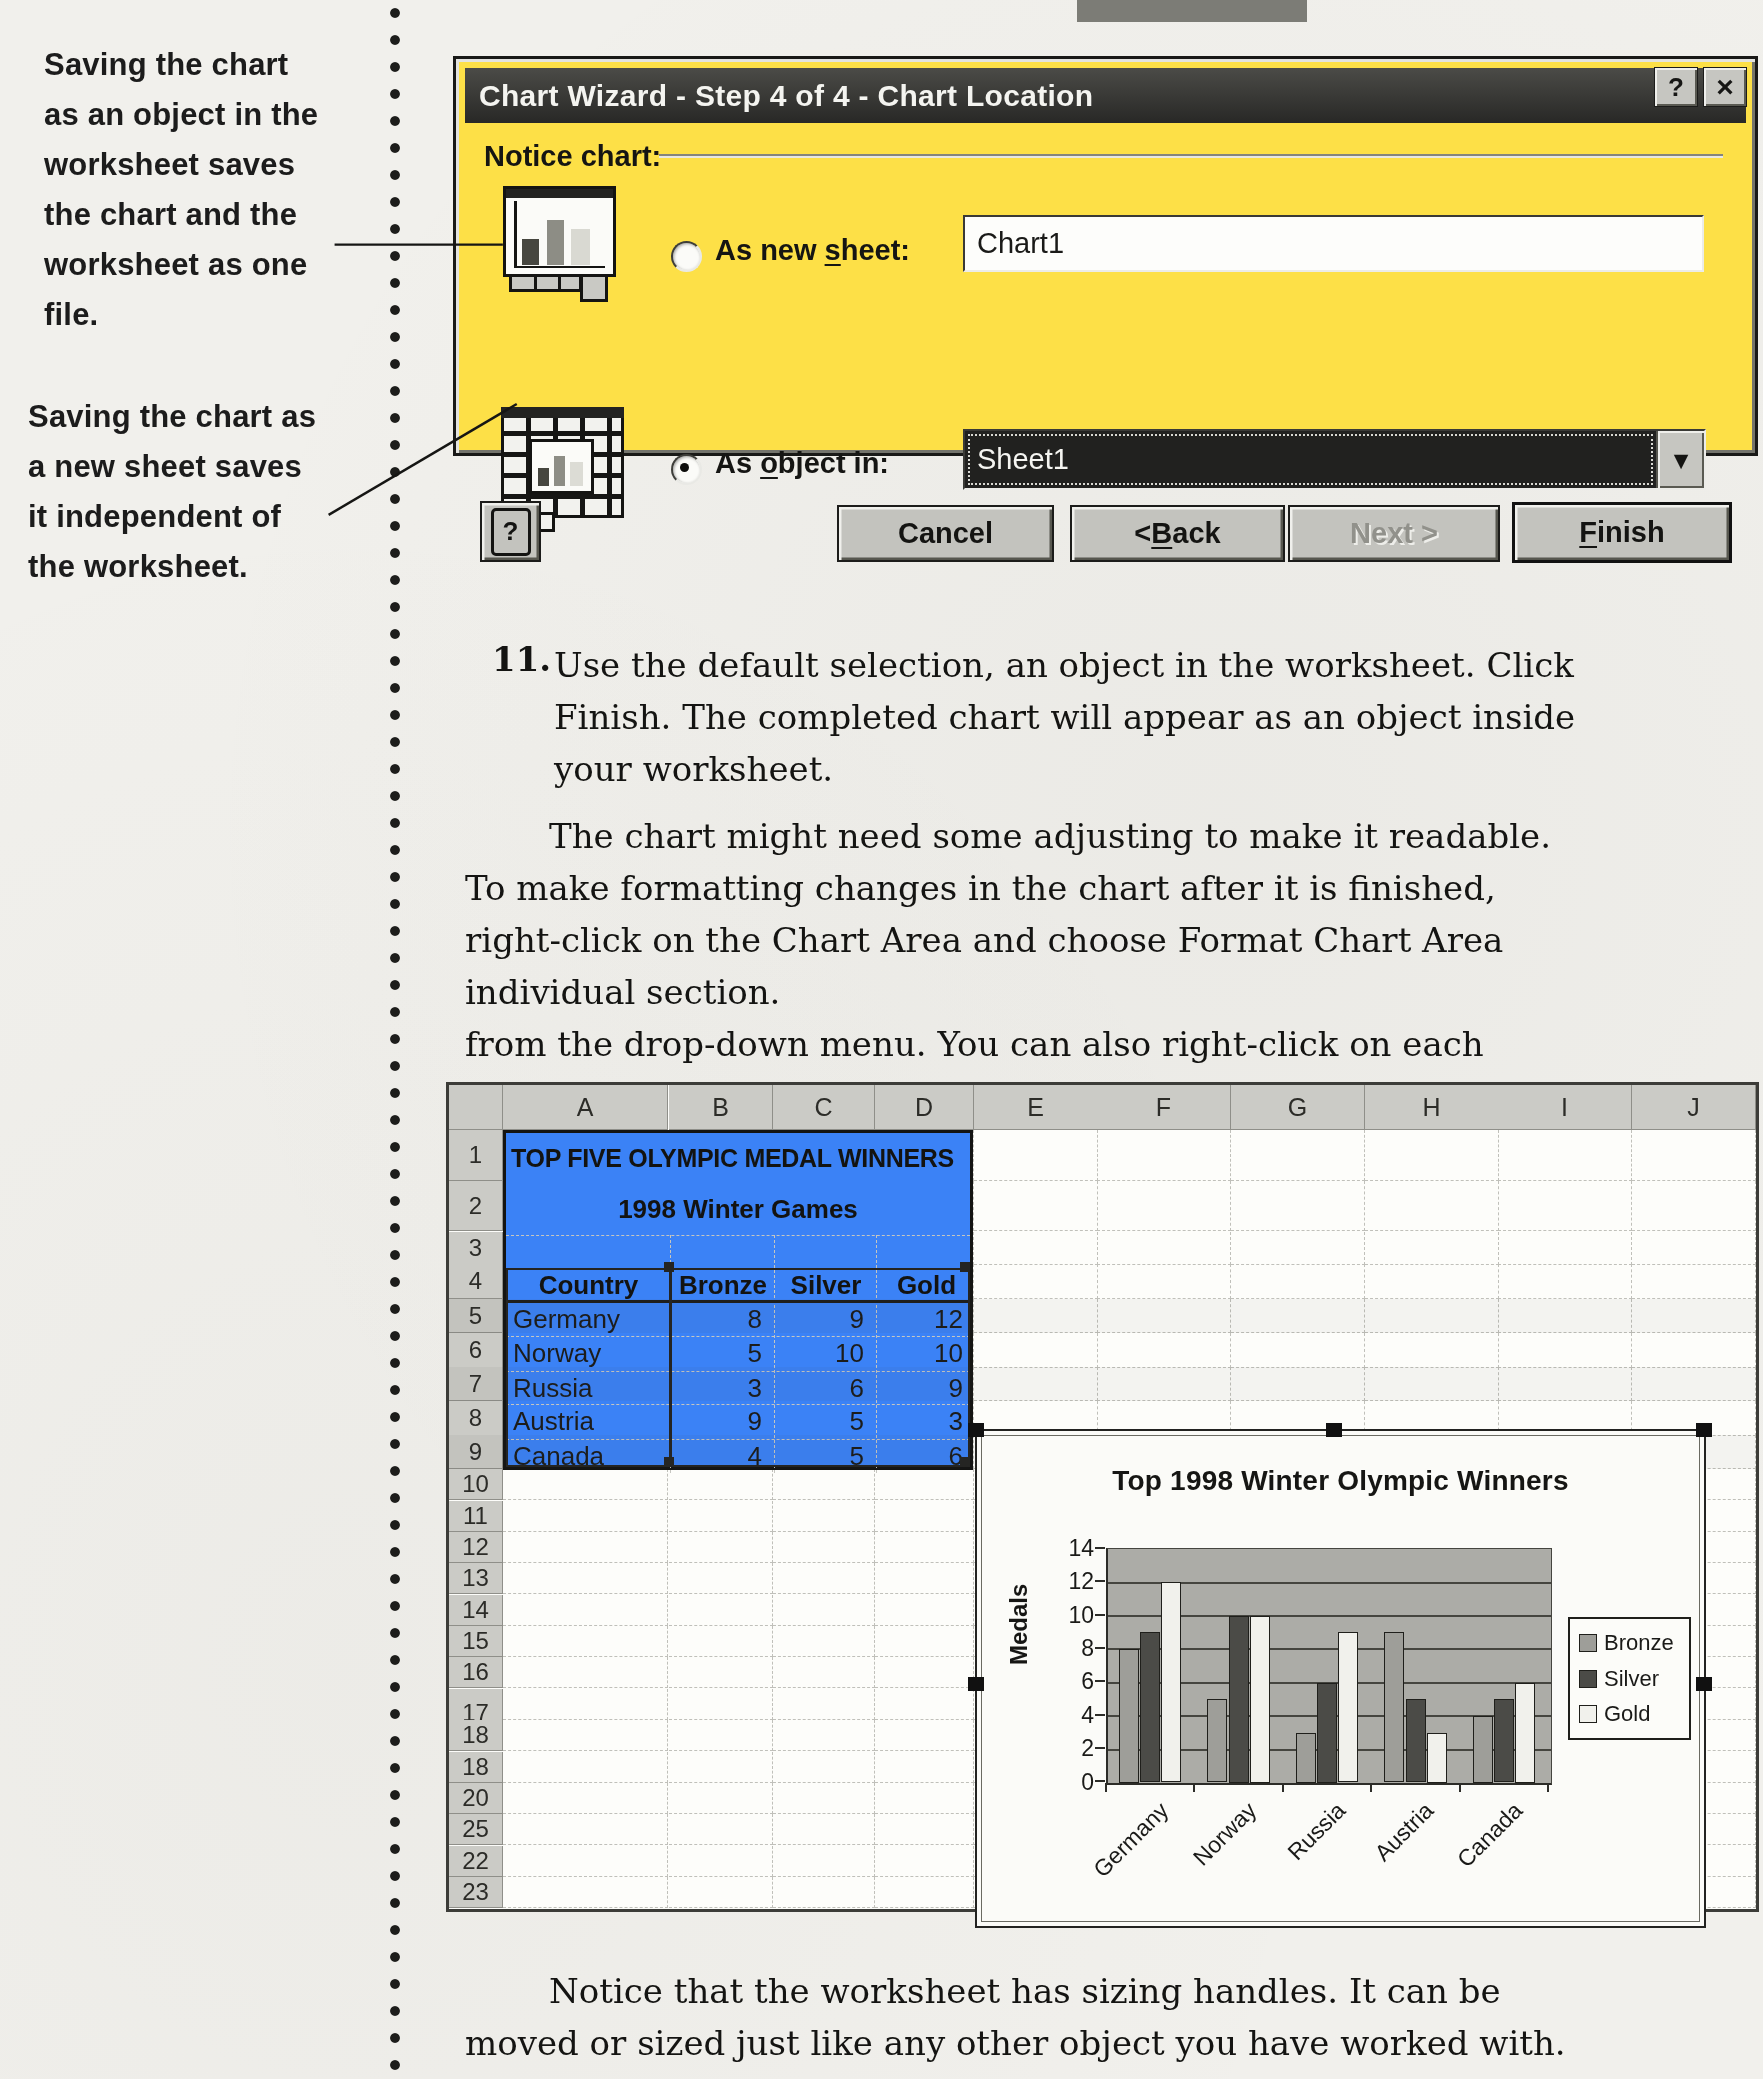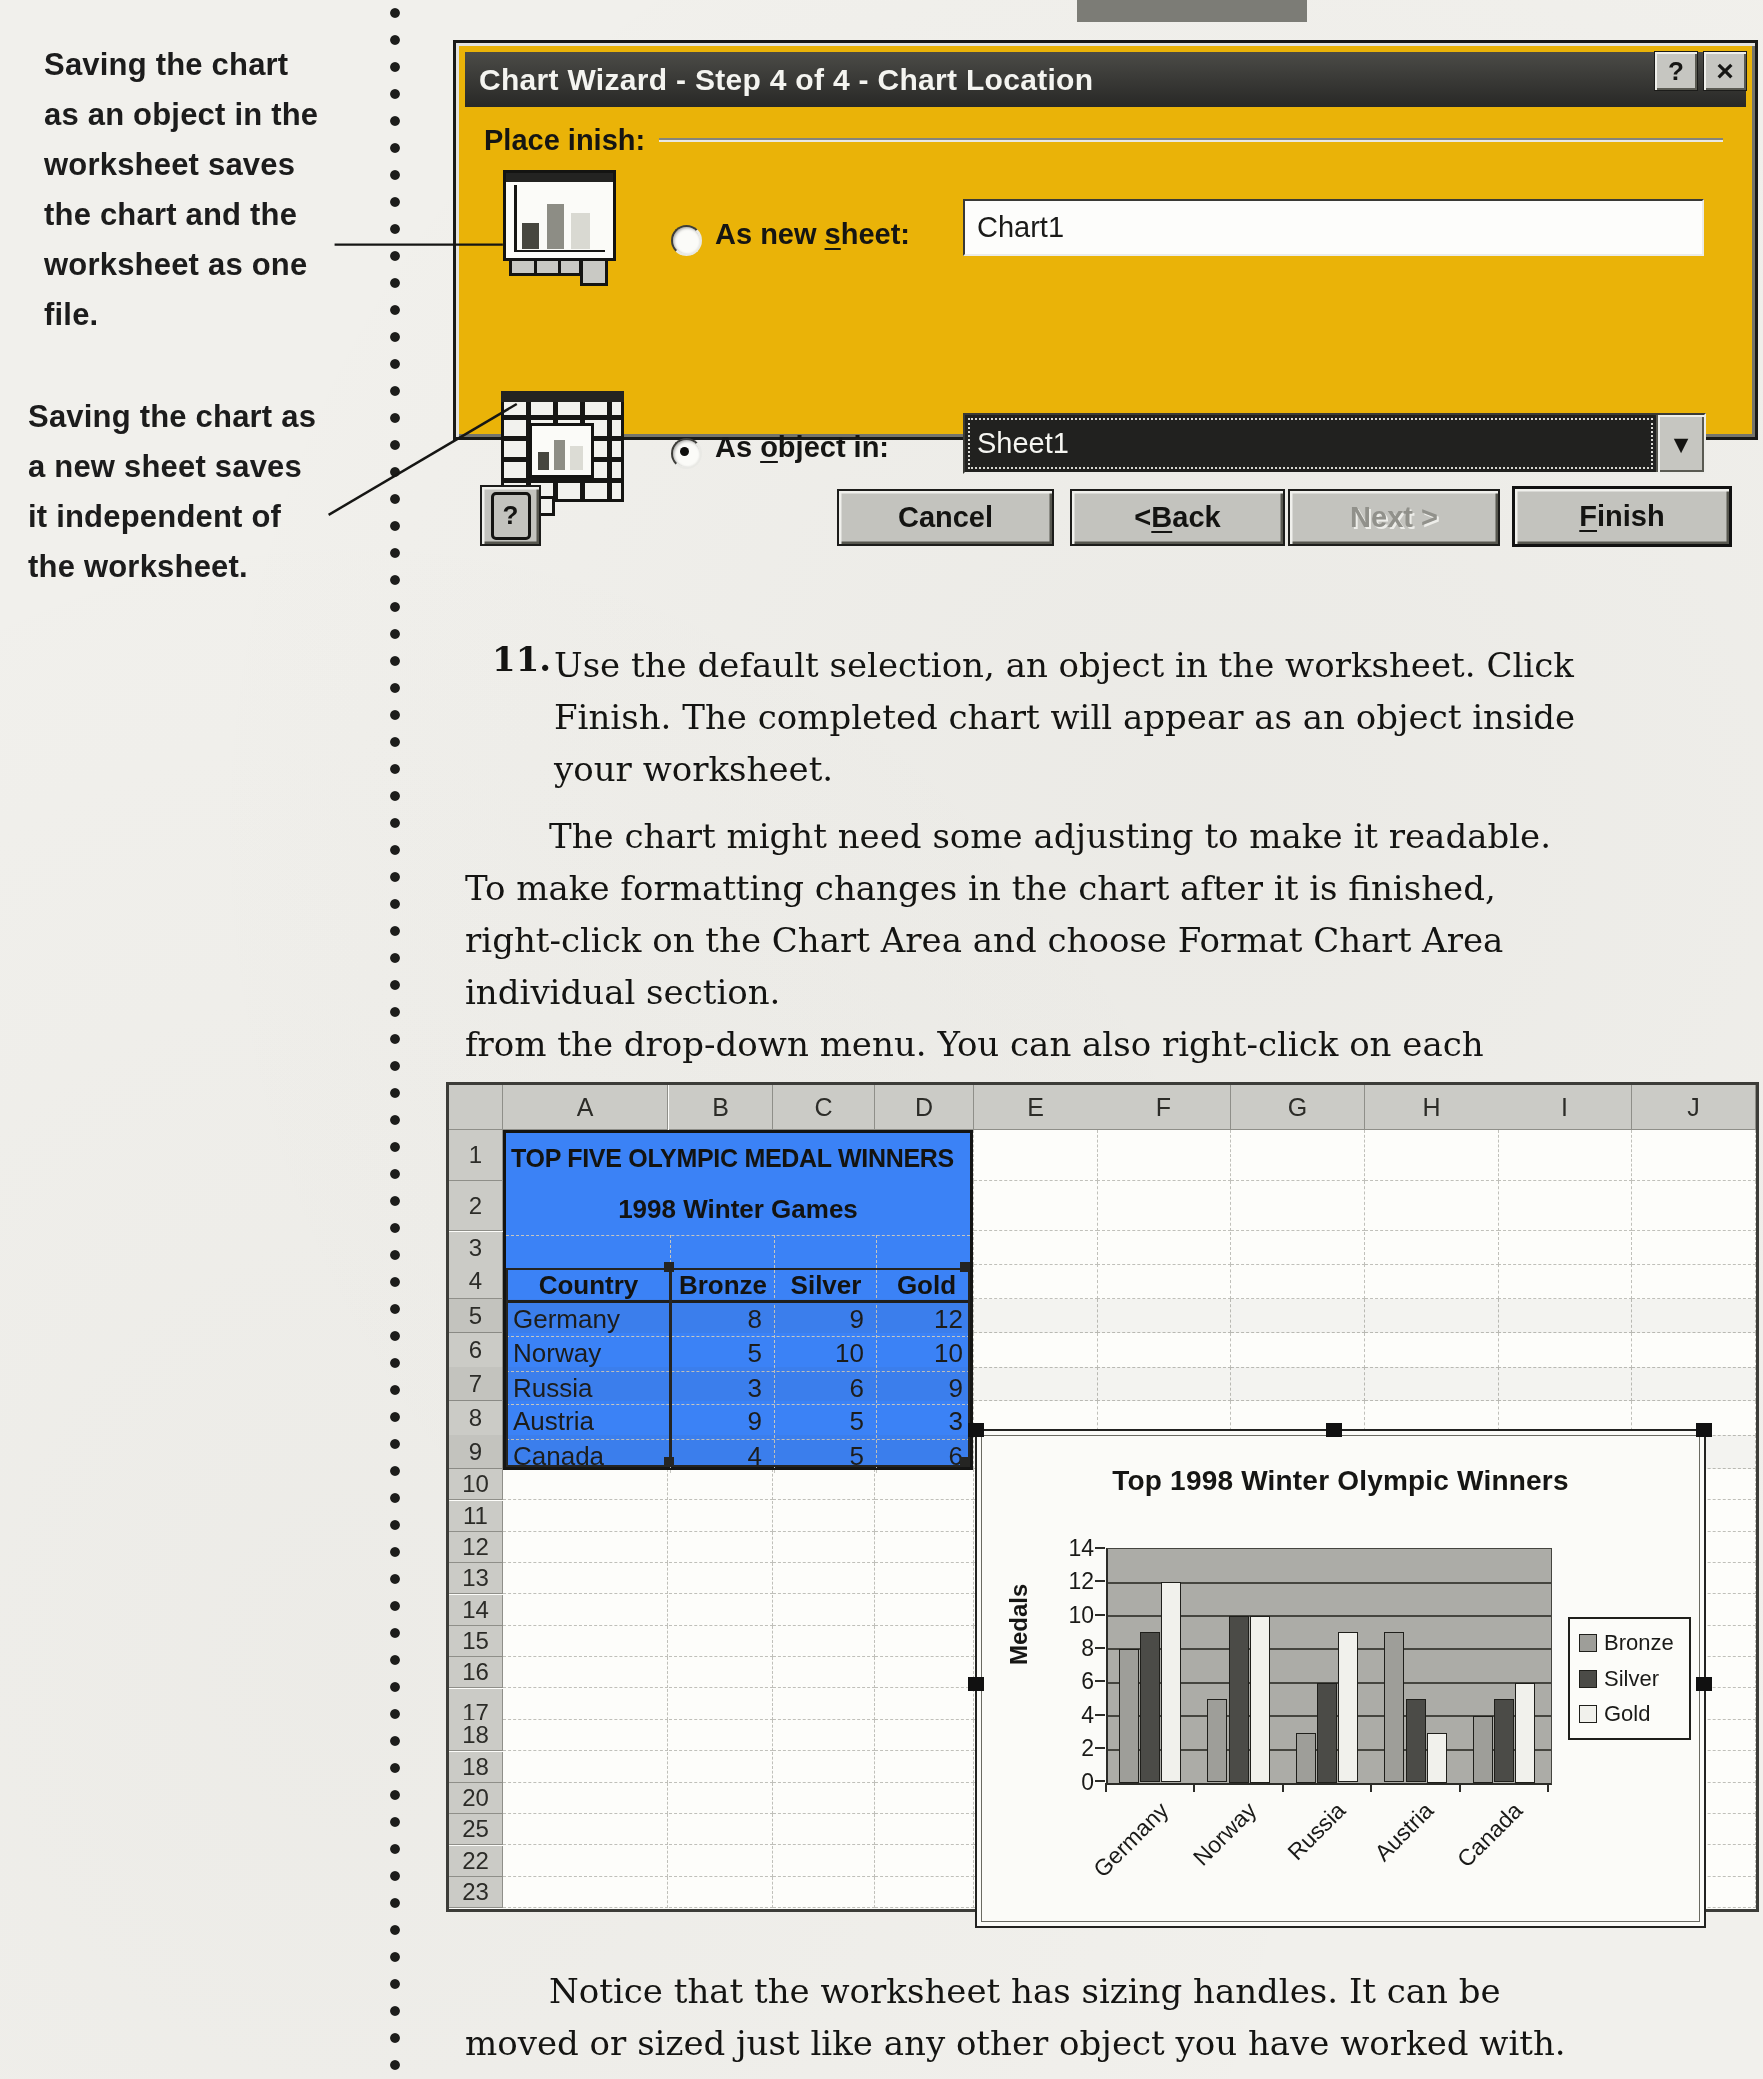--- a/index.html
+++ b/index.html
@@ -18,22 +18,22 @@
   }
   
   .callout{position:absolute;font-size:31px;font-weight:600;color:#1c1c1c;line-height:50px;letter-spacing:0.2px;}
   
   .serifblock{position:absolute;font-family:"DejaVu Serif", serif;font-size:34px;color:#141412;line-height:52px;}
   .serifblock .tline{white-space:nowrap;}
   .indent-first .tline:first-child{text-indent:84px;}
   #step11-number{position:absolute;left:492px;top:639px;font-family:"DejaVu Serif",serif;font-size:34px;font-weight:bold;color:#141412;}
   
   #dialog{
-    position:absolute;left:453px;top:40px;width:1305px;height:400px;z-index:4;
-    background:#eab308;border:3px solid #191917;box-sizing:border-box;
+    position:absolute;left:453px;top:56px;width:1305px;height:400px;z-index:4;
+    background:#fde047;border:3px solid #191917;box-sizing:border-box;
     box-shadow:inset 3px 3px 0 #e3e3df, inset -3px -3px 0 #74746c;
   }
   #titlebar{
     position:absolute;left:9px;top:9px;right:9px;height:55px;
     background:linear-gradient(180deg,#4b4b47,#282826);
     display:flex;align-items:center;color:#f4f4f0;font-size:30px;font-weight:bold;
     padding-left:14px;box-sizing:border-box;letter-spacing:0.3px;
   }
   .tb-btn{
     position:absolute;top:8px;width:42px;height:38px;background:#c6c6c1;border:1.5px solid #1c1c1a;
@@ -142,21 +142,21 @@
   <div id="titlebar">
     <span>Chart Wizard - Step 4 of 4 - Chart Location</span>
   </div>
   <div class="tb-btn" id="dlg-help-tb">
     <span>?</span>
   </div>
   <div class="tb-btn" id="dlg-close-tb">
     <span>×</span>
   </div>
 
-  <div id="place-label">Place inish:</div>
+  <div id="place-label">Notice chart:</div>
   <div id="group-line"></div>
 
   <div class="dlg-icon" style="left:47px;top:127px;width:119px;height:121px;">
     <div style="position:absolute;left:0;top:0;width:113px;height:91px;border:3px solid #141412;background:#fbfbf8;box-sizing:border-box;">
       <div style="position:absolute;left:0;top:0;right:0;height:9px;background:#232321;"></div>
       <div style="position:absolute;left:8px;top:12px;width:2.5px;height:65px;background:#141412;"></div>
       <div style="position:absolute;left:8px;bottom:6px;width:91px;height:2.5px;background:#141412;"></div>
       <div style="position:absolute;left:16px;bottom:9px;width:17px;height:26px;background:#46463f;"></div>
       <div style="position:absolute;left:41px;bottom:9px;width:17px;height:45px;background:#8d8d85;"></div>
       <div style="position:absolute;left:65px;bottom:9px;width:19px;height:36px;background:#d9d9d2;"></div>

